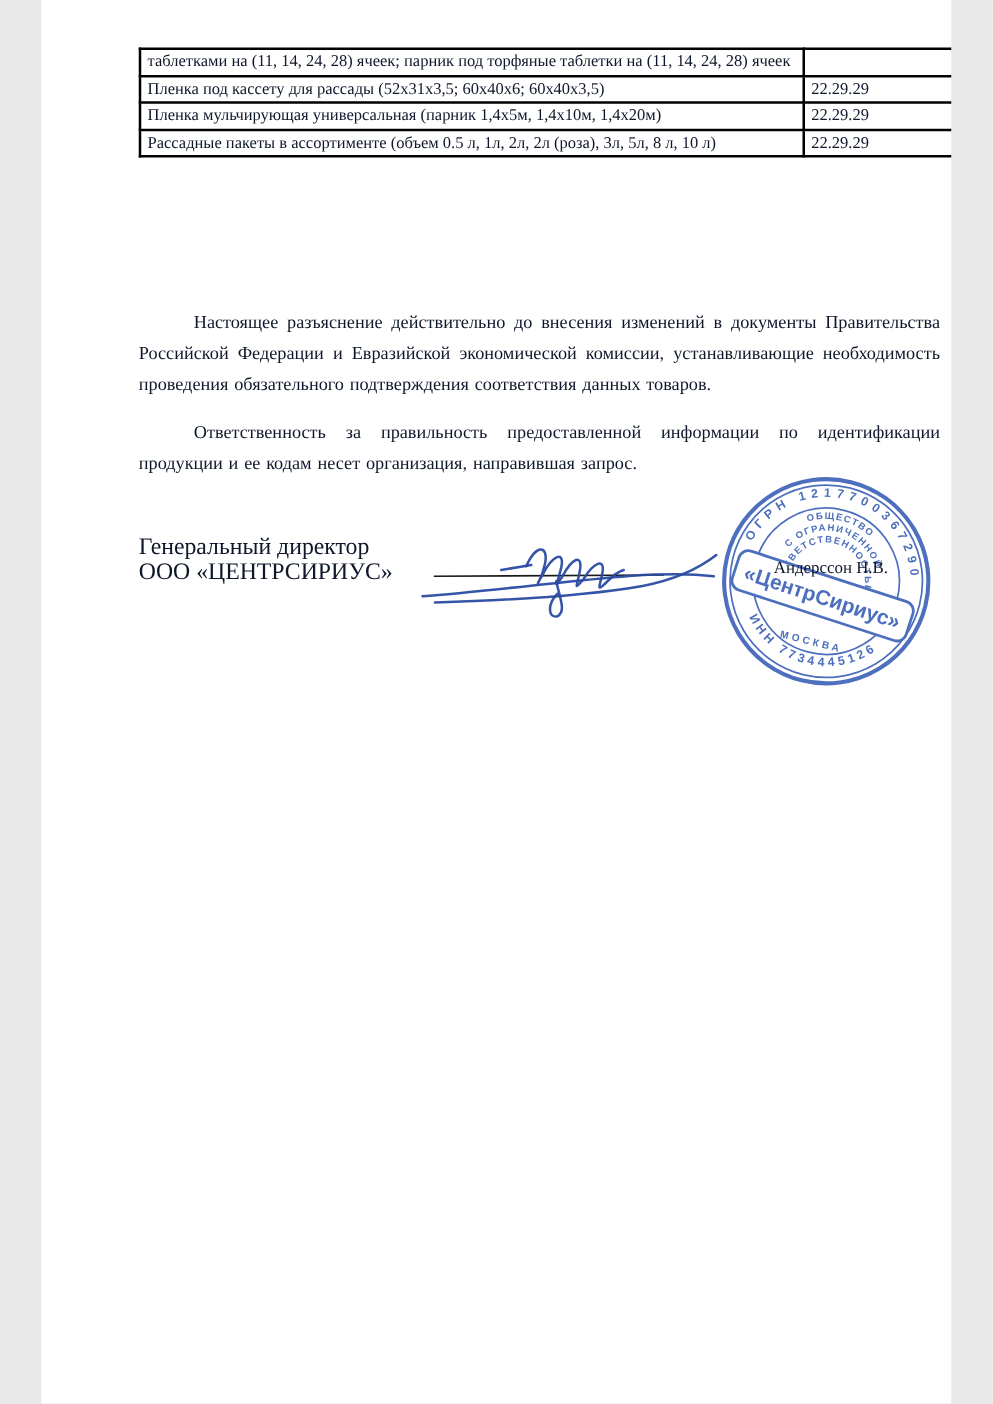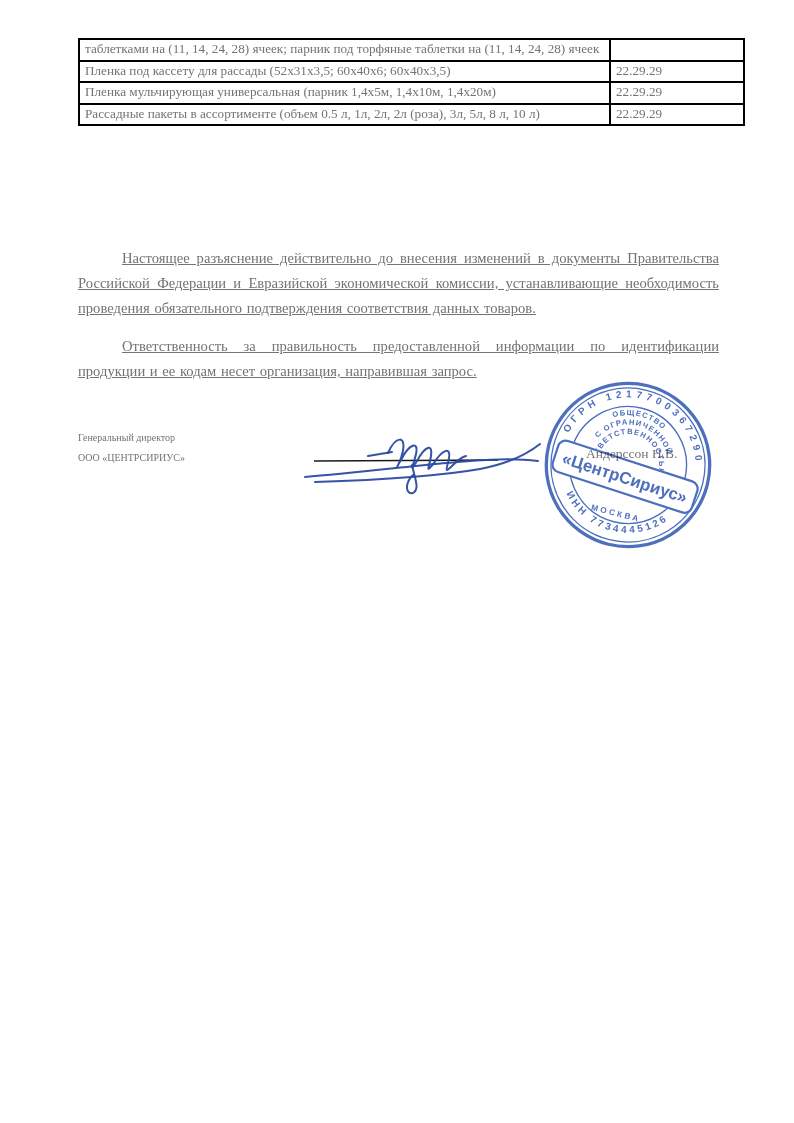--- a/index.html
+++ b/index.html
@@ -1,46 +1,46 @@
 <!DOCTYPE html>
 <html style="--stamp-ink: #3f64b8; --sig-ink: #2a4aa2;"><head>
 <meta charset="utf-8">
 <style>
   html,body { margin:0; padding:0; background:#e8e8e8; }
   .page {
-    position:relative; width:794px; height:1123px; margin:0 auto;
+    position:relative; width:728px; height:1123px; margin:0 auto;
     background:#ffffff; overflow:hidden;
-    font-family:"Liberation Serif", serif; color:#737373;
+    font-family:"Liberation Serif", serif; color:#0f172a;
   }
 
   
   .goods-table {
     position:absolute; left:78px; top:38px; width:641px;
     border-collapse:collapse; table-layout:fixed;
   }
   .goods-table td {
     border:2px solid #000;
     font-size:13.2px; line-height:16.6px;
     padding:1px 5px 2px 5px; vertical-align:middle;
   }
   .goods-table td.c1 { width:519px; text-align:justify; }
   .goods-table td.c2 { width:122px; text-align:left; }
 
   
   .paras {
     position:absolute; left:78px; top:246px; width:641px;
     font-size:14.6px; line-height:25px; text-align:justify;
   }
-  .paras p { margin:0; text-indent:44px; word-spacing:1px;text-decoration:underline; }
+  .paras p { margin:0; text-indent:44px; word-spacing:1px; }
   .paras p + p { margin-top:13px; }
 
   
   .sig-block {
     position:absolute; left:78px; top:428px;
-    font-size:10px; line-height:19.5px; white-space:nowrap;
+    font-size:19px; line-height:19.5px; white-space:nowrap;
   }
   .sig-name {
     position:absolute; left:586px; top:446px;
     font-size:13.5px; z-index:1; white-space:nowrap;
   }
   .signature-svg {
     position:absolute; left:300px; top:423px; width:248px; height:80px;
     mix-blend-mode:multiply; z-index:2;
   }
   .sig-ink { fill:none; stroke:var(--sig-ink,#2a4aa2); stroke-width:2;

